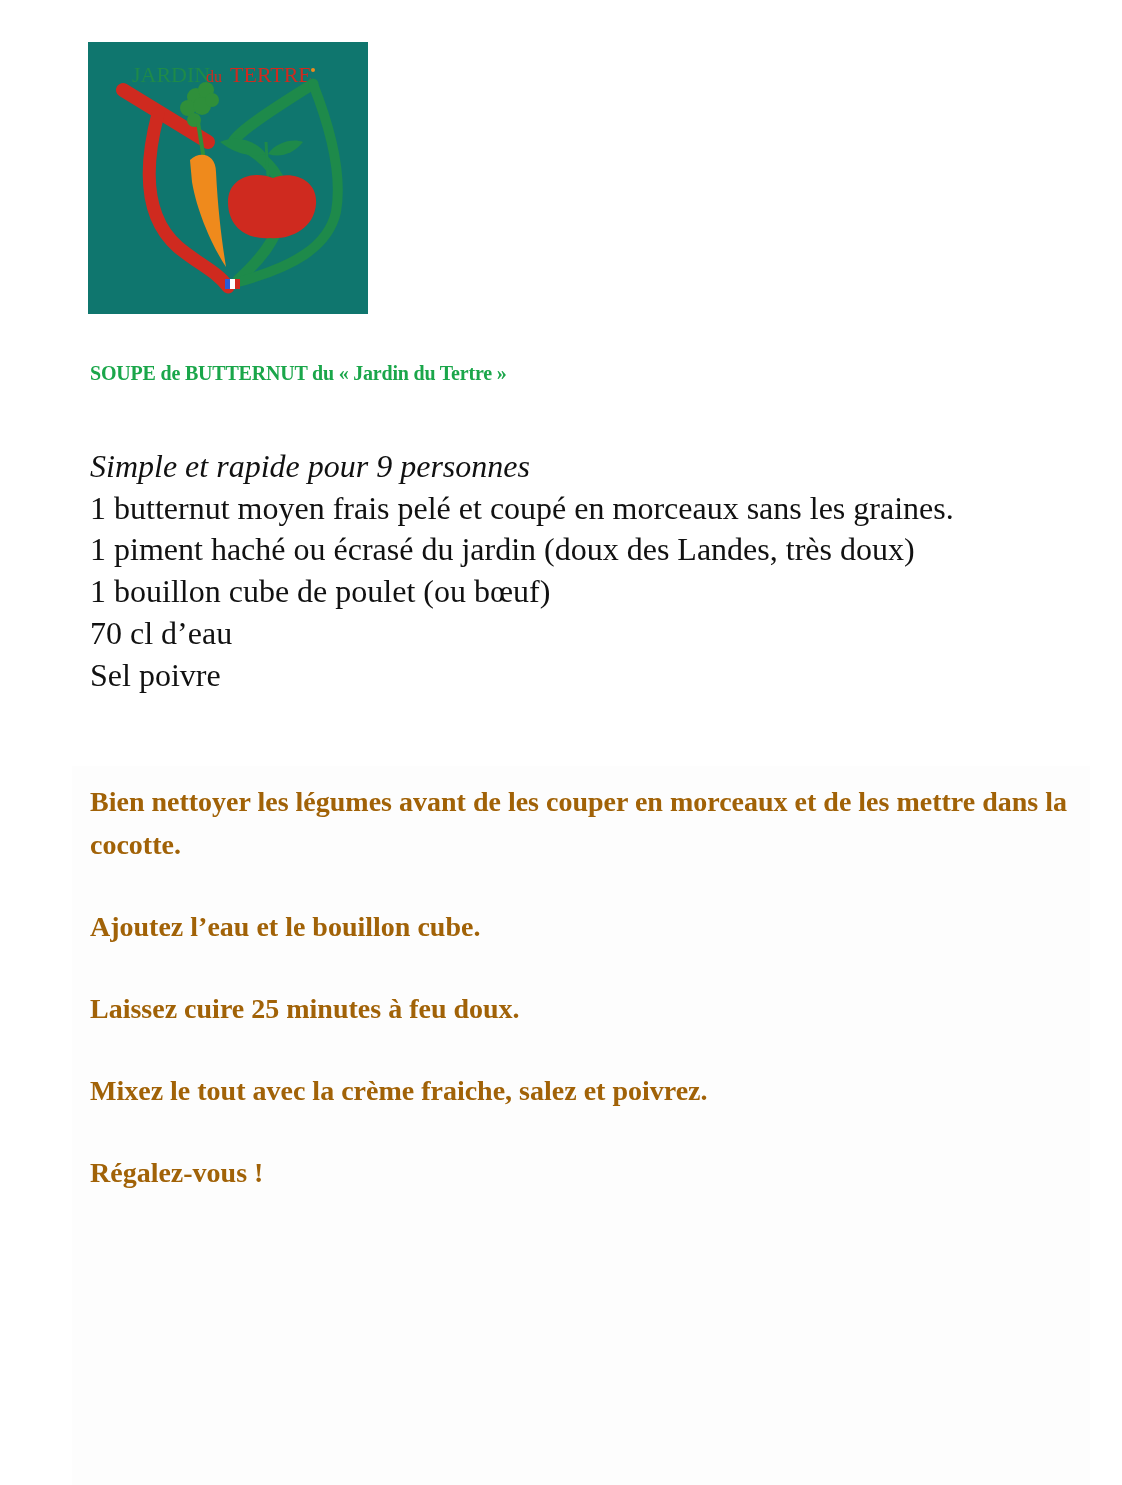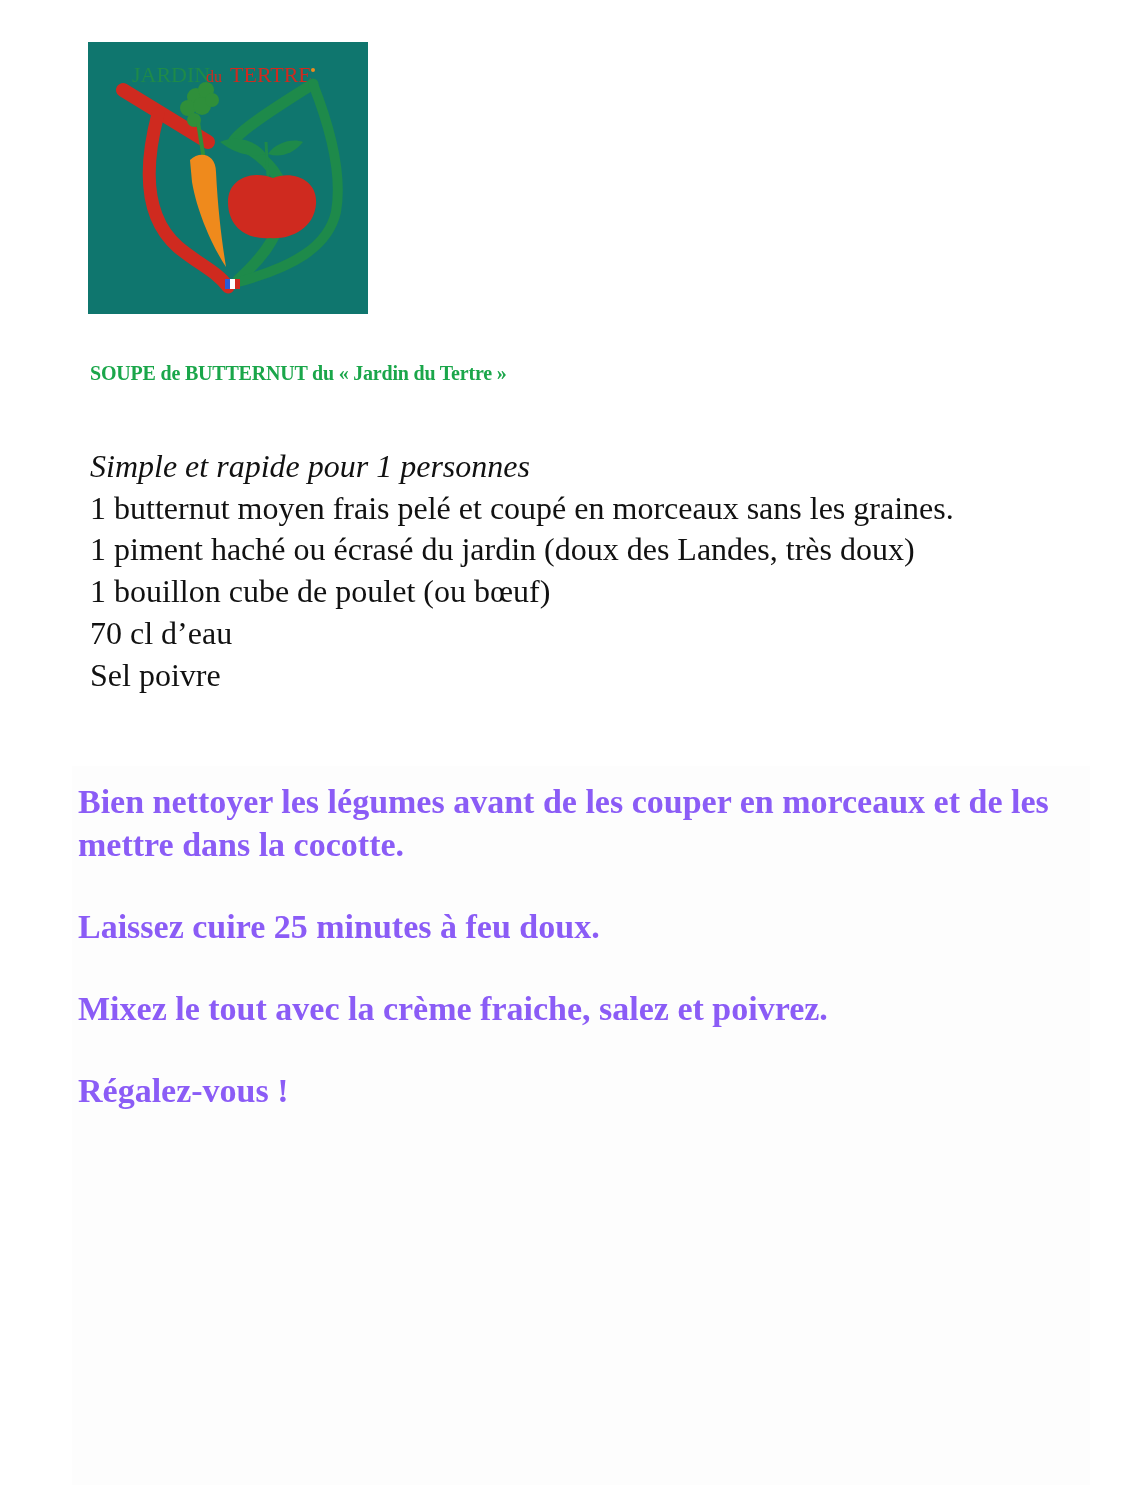--- a/index.html
+++ b/index.html
@@ -19,21 +19,21 @@
   .title {
     position: absolute; left: 90px; top: 362px;
     font-weight: bold; font-size: 20px; color: #1aa64a; white-space: nowrap; letter-spacing: -0.2px;
   }
   .ingredients {
     position: absolute; left: 90px; top: 446px; font-size: 32px; color: #111; line-height: 41.7px;
   }
   .ingredients .subtitle { font-style: italic; }
   .ingredients div { white-space: nowrap; }
   .steps {
-    position: absolute; left: 78px; top: 780px; font-size: 34px; color: #8b5cf6; font-weight: bold;
+    position: absolute; left: 90px; top: 780px; font-size: 28px; color: #a16207; font-weight: bold;
     line-height: 43px; width: 980px;
   }
   .steps p { margin: 0 0 39px 0; }
 </style>
 </head>
 <body>
 
 <div class="page-panel"></div>
 
 <div class="logo">
@@ -69,26 +69,27 @@
 
     <rect x="137" y="237" width="5" height="10" fill="#2a5bd7"></rect>
     <rect x="142" y="237" width="5" height="10" fill="#ffffff"></rect>
     <rect x="147" y="237" width="5" height="10" fill="#cf2a1f"></rect>
   </svg>
 </div>
 
 <div class="title">SOUPE de BUTTERNUT du « Jardin du Tertre »</div>
 
 <div class="ingredients">
-  <div class="subtitle">Simple et rapide pour 1 personnes</div>
+  <div class="subtitle">Simple et rapide pour 9 personnes</div>
   <div>1 butternut moyen frais pelé et coupé en morceaux sans les graines.</div>
   <div>1 piment haché ou écrasé du jardin (doux des Landes, très doux)</div>
   <div>1 bouillon cube de poulet (ou bœuf)</div>
   <div>70 cl d’eau</div>
   <div>Sel poivre</div>
 </div>
 
 <div class="steps">
   <p>Bien nettoyer les légumes avant de les couper en morceaux et de les mettre dans la cocotte.</p>
+  <p>Ajoutez l’eau et le bouillon cube.</p>
   <p>Laissez cuire 25 minutes à feu doux.</p>
   <p>Mixez le tout avec la crème fraiche, salez et poivrez.</p>
   <p>Régalez-vous !</p>
 </div>
 
 </body></html>

